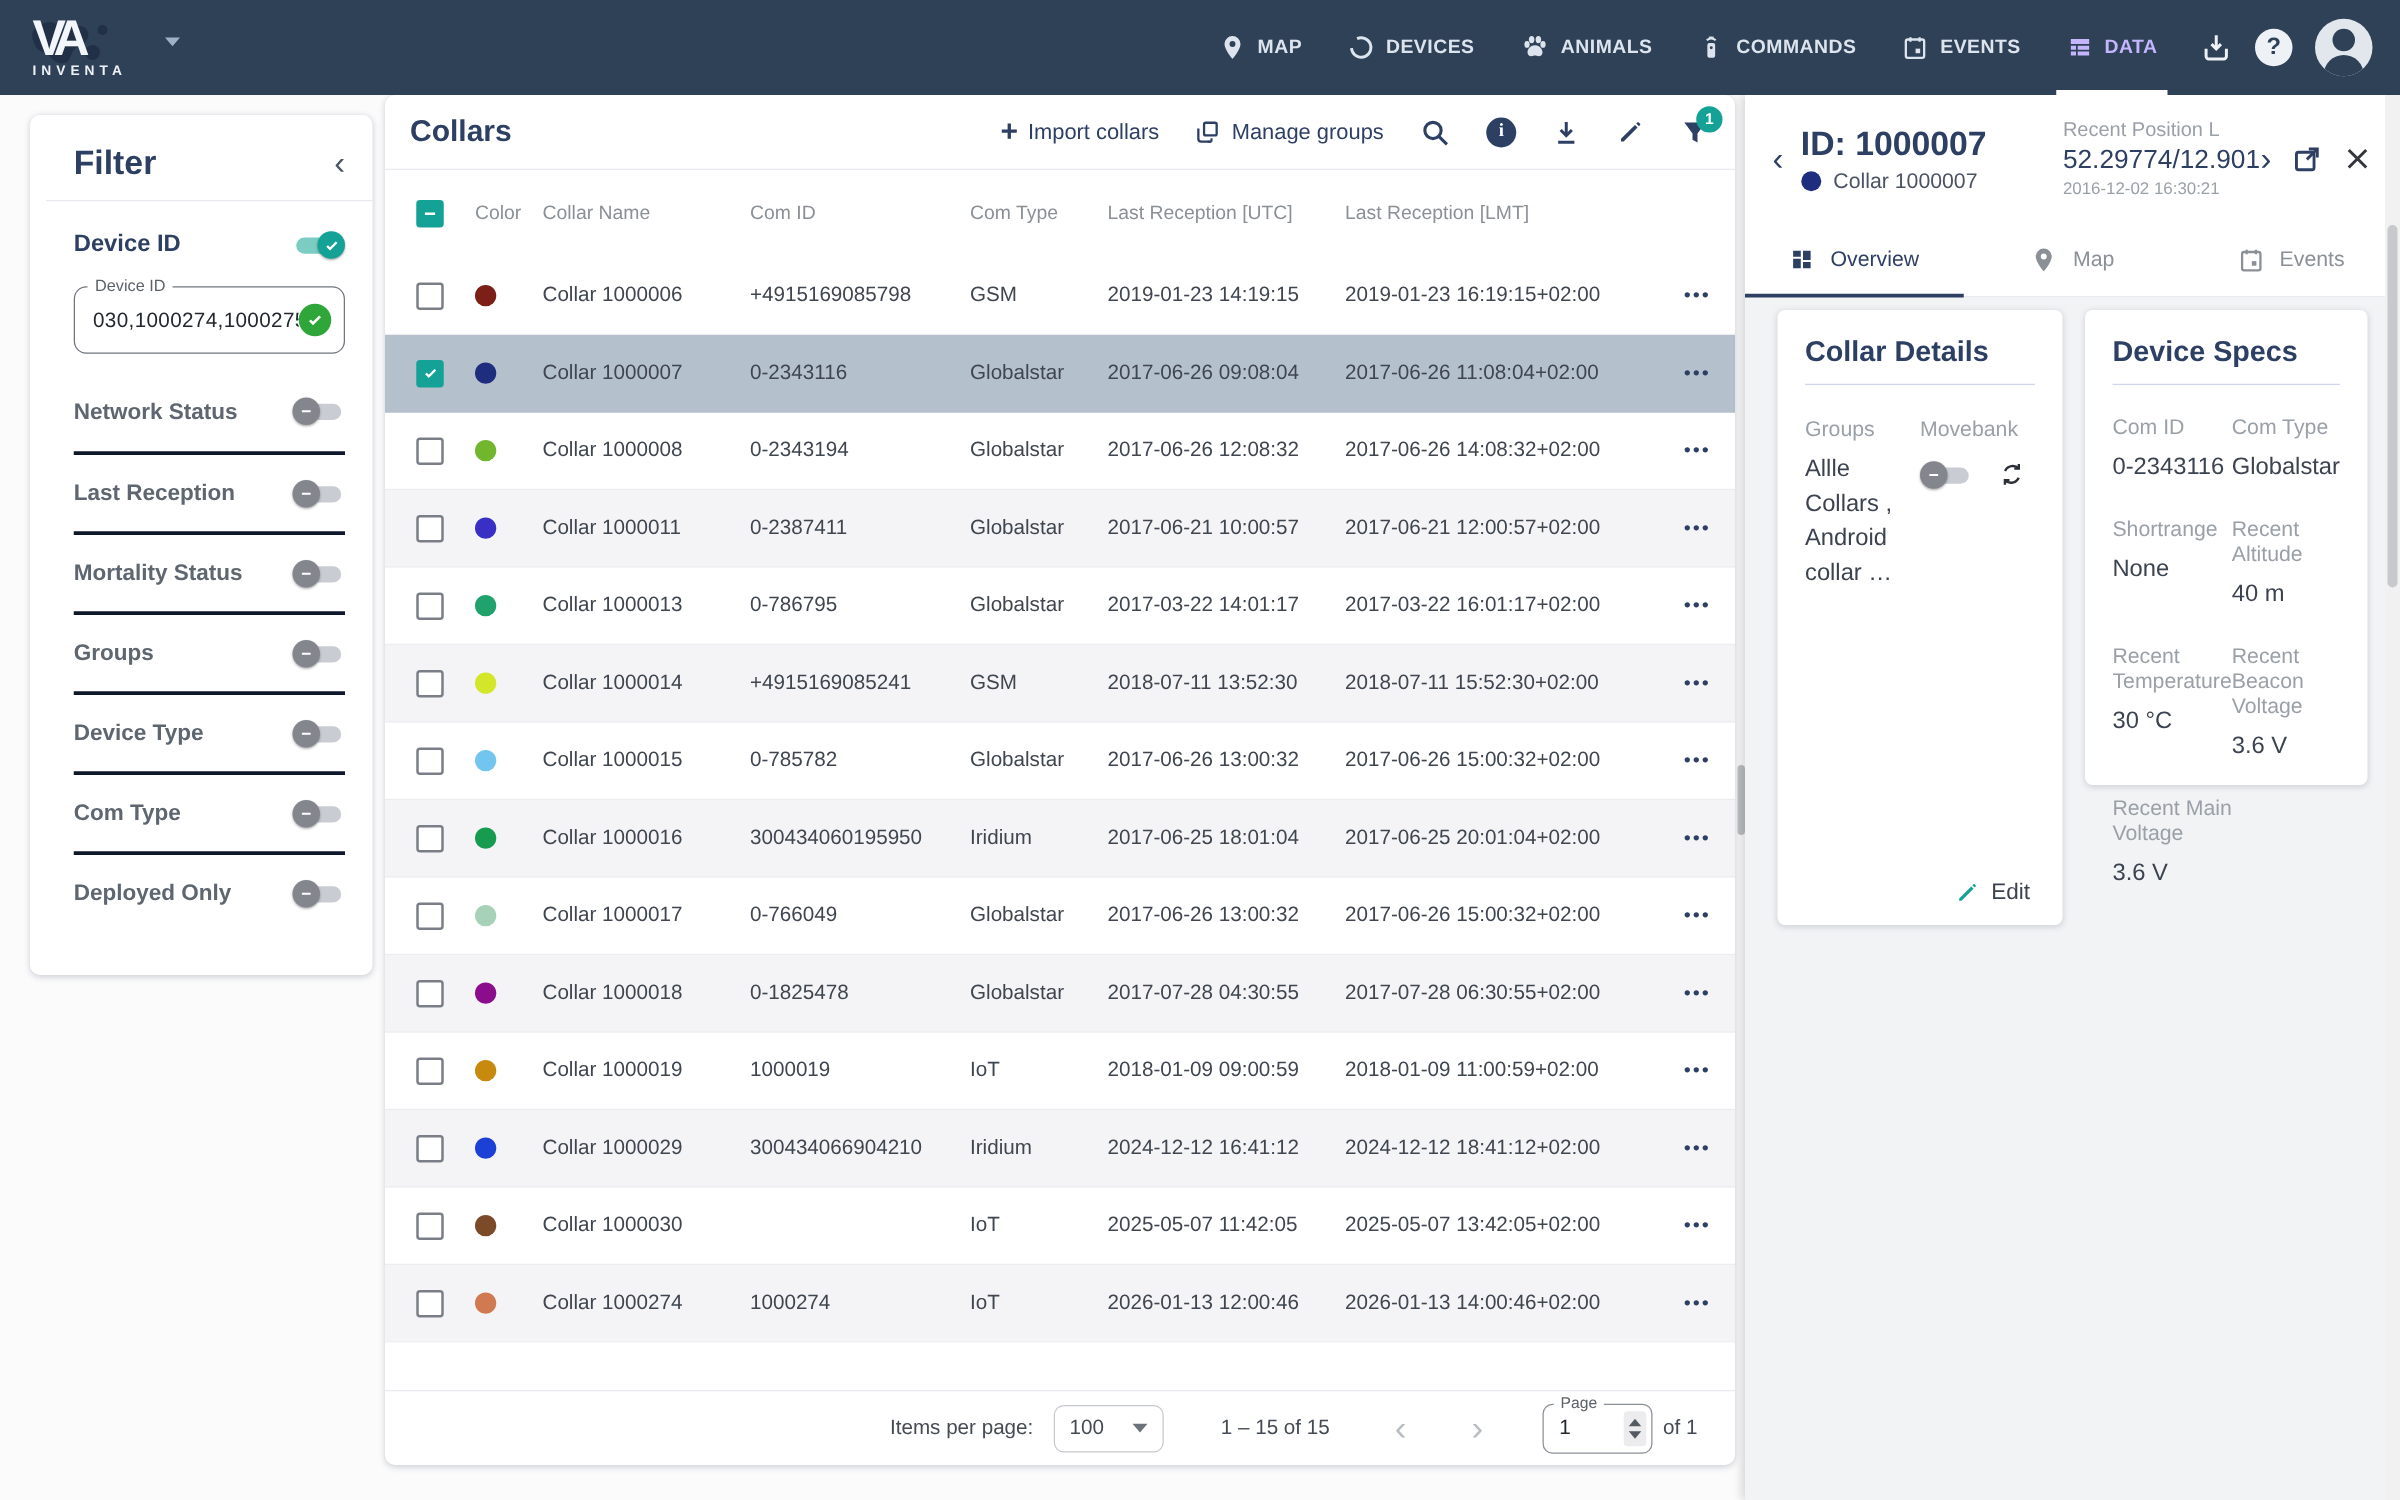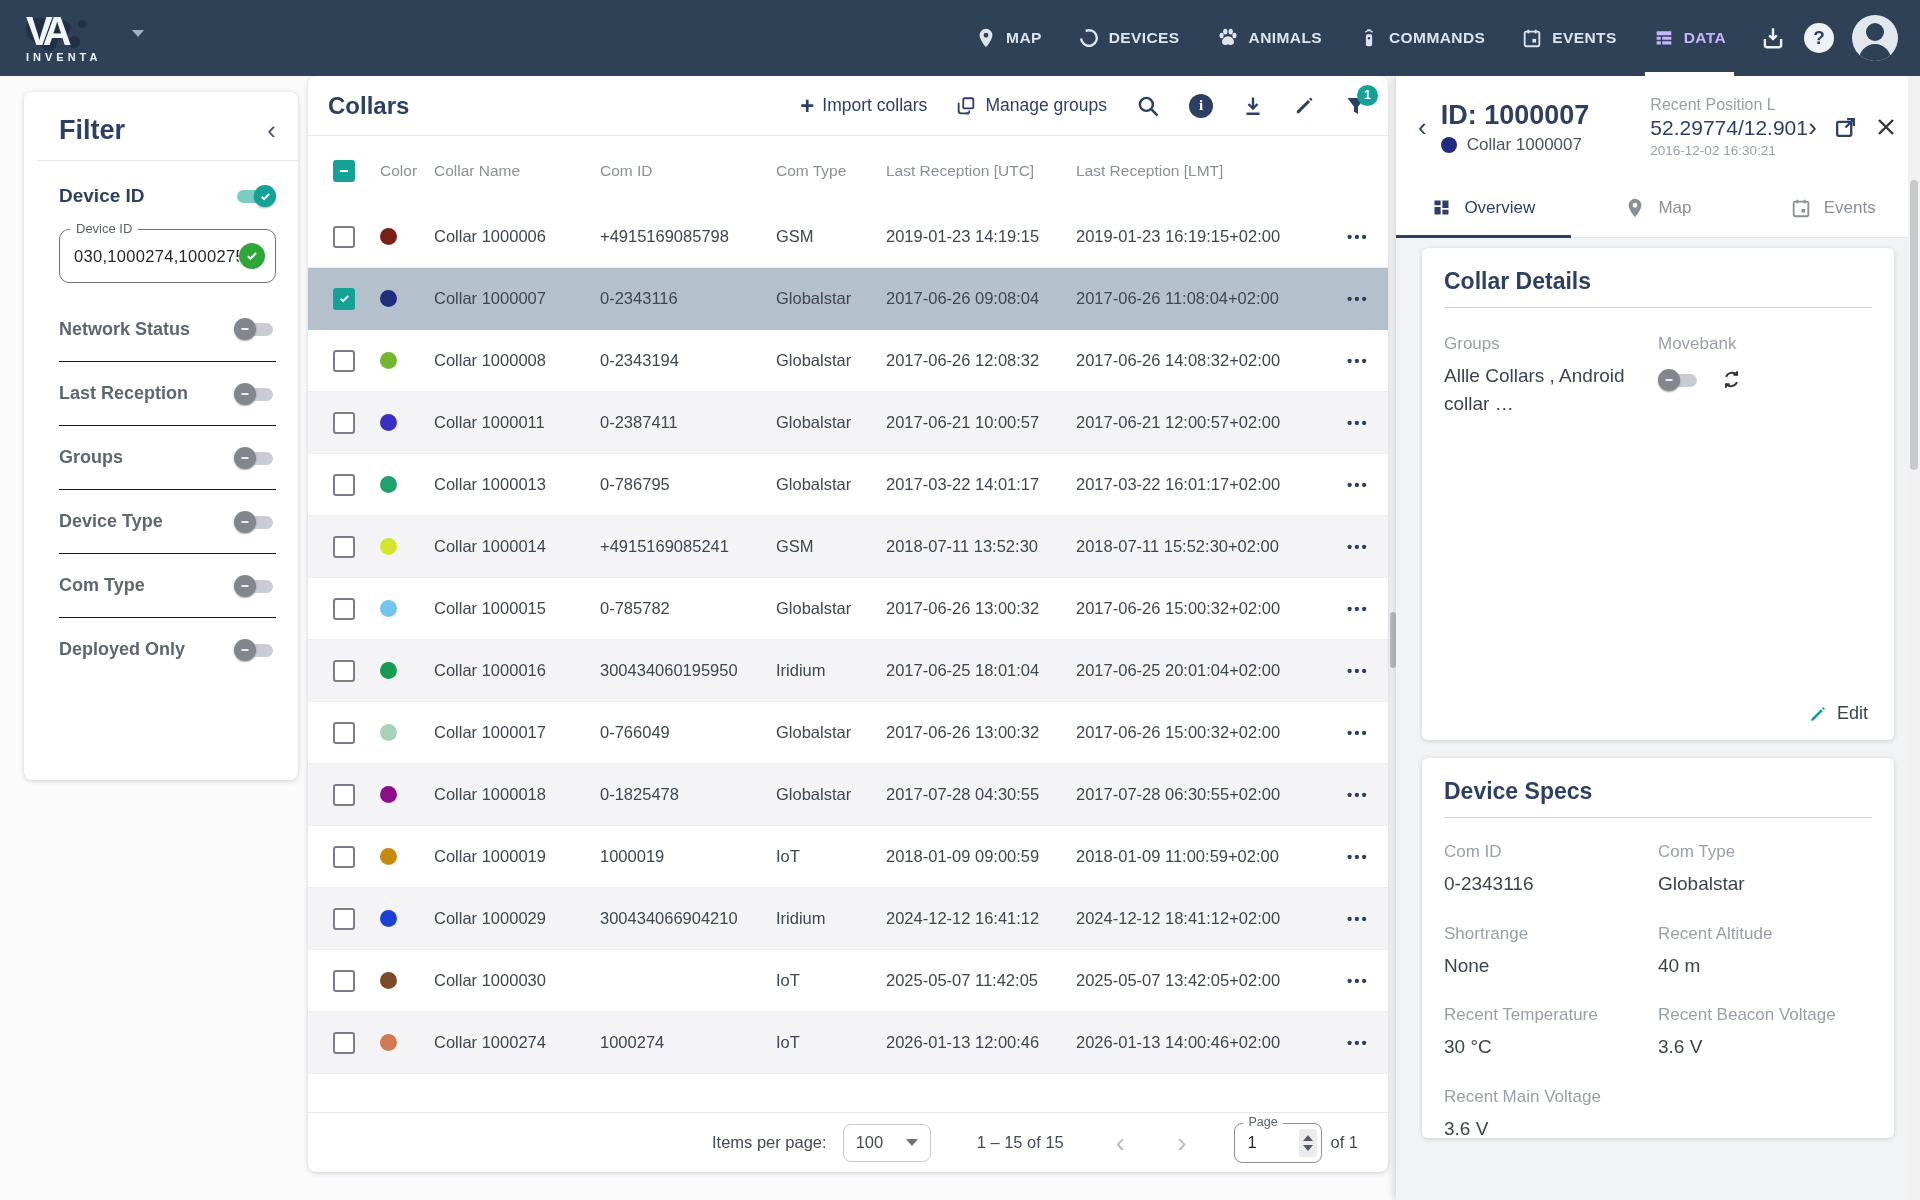--- a/index.html
+++ b/index.html
@@ -31,21 +31,21 @@
   .filter-head{display:flex;align-items:center;justify-content:space-between;height:44px}
   .filter-title{font-size:27px;font-weight:bold;color:#2d3f63}
   .chev{font-size:26px;color:#4b5565;line-height:20px;cursor:pointer}
   .hdiv{height:1px;background:#e7e9ed;margin:8px -22px 0 -22px}
   .device-row{display:flex;align-items:center;justify-content:space-between;height:58px;margin-top:6px}
   .device-label{font-size:19px;font-weight:bold;color:#2d3f63}
   .outlined{position:relative;border:1px solid #70757e;border-radius:10px;height:54px;display:flex;align-items:center;padding:0 10px 0 14px;margin:4px 0 14px 0}
   .outlined .flabel{position:absolute;top:-9px;left:10px;background:#fff;padding:0 6px;font-size:13px;color:#5b6169}
   .outlined input{border:0;outline:0;flex:1;font-size:16.5px;color:#23272e;font-family:inherit;letter-spacing:.3px;min-width:0;background:transparent}
   .green-check{width:26px;height:26px;border-radius:50%;background:#2fa63a;display:flex;align-items:center;justify-content:center;flex:0 0 auto}
-  .toggle-row{display:flex;align-items:center;justify-content:space-between;height:64px;border-top:1px solid #0f172a}
+  .toggle-row{display:flex;align-items:center;justify-content:space-between;height:64px;border-top:3px solid #0f172a}
   .toggle-row:first-child{border-top:0}
   .toggle-label{font-size:18px;font-weight:bold;color:#5e6670}
   
   .switch{position:relative;width:42px;height:22px;flex:0 0 auto;cursor:pointer}
   .switch .track{position:absolute;left:3px;top:5px;width:36px;height:13px;border-radius:7px;background:#c9cdd3}
   .switch .thumb{position:absolute;left:0;top:0;width:22px;height:22px;border-radius:50%;background:#83878d;display:flex;align-items:center;justify-content:center;box-shadow:0 1px 2px rgba(0,0,0,.35)}
   .switch.on .track{background:#7bccc2}
   .switch.on .thumb{left:20px;background:#14a296}
 
   
@@ -96,21 +96,21 @@
   .recent-block{margin-left:auto;width:158px}
   .recent-label{font-size:16px;color:#9aa0a8;white-space:nowrap}
   .recent-value{font-size:21px;color:#2d3f63;margin-top:2px;white-space:nowrap}
   .recent-time{font-size:13.5px;color:#9aa0a8;margin-top:3px}
   .detail-head .chev{color:#2d3f63}
   .dh-gap{margin-left:16px}
   .tabs{height:60px;display:grid;grid-template-columns:1fr 1fr 1fr;border-bottom:1px solid #e2e4e7;flex:0 0 auto}
   .tab{display:flex;align-items:center;justify-content:center;gap:12px;font-size:17px;color:#8b9097;position:relative;cursor:pointer}
   .tab.active{color:#2d3f63;font-weight:normal}
   .tab.active::after{content:"";position:absolute;left:0;right:0;bottom:-1px;height:3px;background:#2d3f63}
-  .detail-content{flex:1;background:#f2f3f5;padding:10px 26px 0 26px;display:flex;flex-direction:column;gap:18px;overflow:hidden}
+  .detail-content{flex:1;background:#f2f3f5;padding:10px 26px 0 26px;display:flex;gap:18px;overflow:hidden}
   .d-card{background:#fff;border-radius:6px;box-shadow:0 1px 5px rgba(40,50,70,.18);padding:20px 22px;position:relative}
   .d-card-title{font-size:23px;font-weight:bold;color:#2d3f63;padding-bottom:12px;border-bottom:1px solid #ccd6ea}
   .cd-card{height:492px}
   .cd-grid{display:grid;grid-template-columns:1fr 1fr;margin-top:26px}
   .fld-label{font-size:17px;color:#9aa0a8;margin-bottom:8px}
   .fld-value{font-size:19px;color:#3c4350;line-height:1.45}
   .groups-value{max-width:210px}
   .movebank-ctrl{display:flex;align-items:center;gap:20px;margin-top:14px;color:#2b2f36}
   .edit-btn{position:absolute;right:26px;bottom:16px;display:flex;align-items:center;gap:9px;font-size:18px;color:#3c4350;cursor:pointer}
   .ds-card{height:380px}
@@ -244,20 +244,31 @@
           <span class="track"></span>
           <span class="thumb icon">
             <svg width="12" height="12" viewBox="0 0 24 24" stroke="#fff" stroke-width="3.4">
               <path d="M5 12h14"></path>
             </svg>
           </span>
         </span>
       </div>
       <div class="toggle-row">
         <span class="toggle-label">Last Reception</span>
+        <span class="switch">
+          <span class="track"></span>
+          <span class="thumb icon">
+            <svg width="12" height="12" viewBox="0 0 24 24" stroke="#fff" stroke-width="3.4">
+              <path d="M5 12h14"></path>
+            </svg>
+          </span>
+        </span>
+      </div>
+      <div class="toggle-row">
+        <span class="toggle-label">Mortality Status</span>
         <span class="switch">
           <span class="track"></span>
           <span class="thumb icon">
             <svg width="12" height="12" viewBox="0 0 24 24" stroke="#fff" stroke-width="3.4">
               <path d="M5 12h14"></path>
             </svg>
           </span>
         </span>
       </div>
       <div class="toggle-row">

